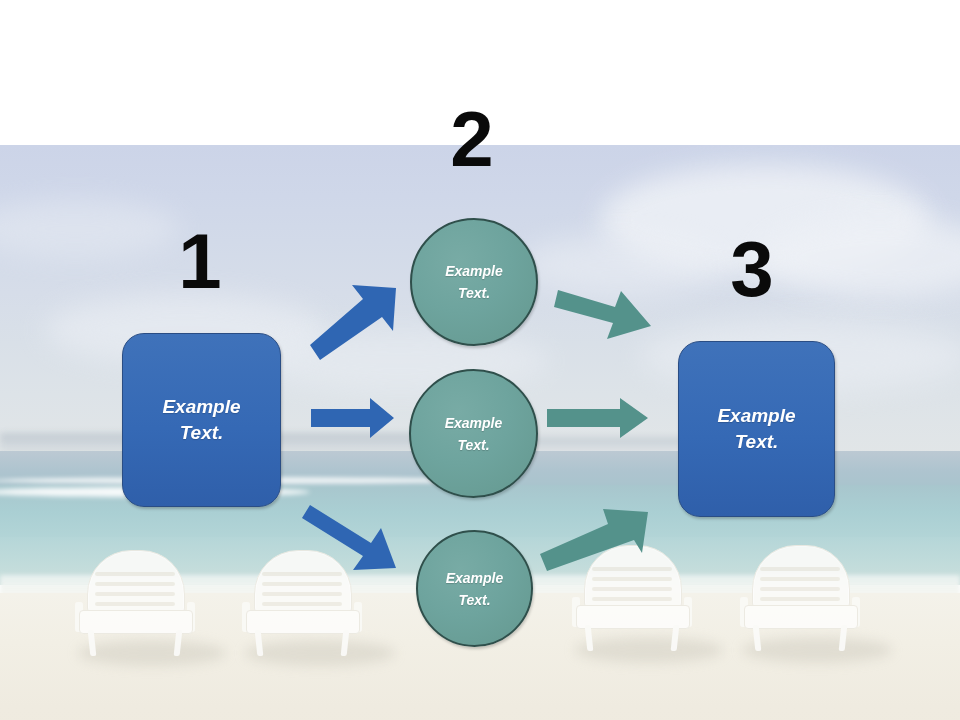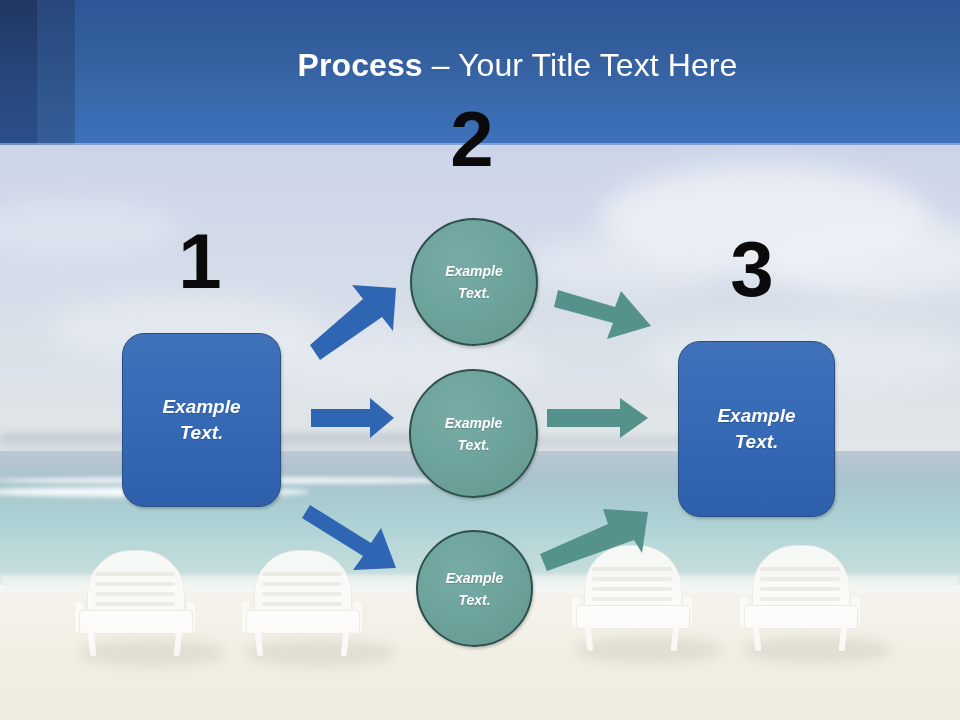--- a/index.html
+++ b/index.html
@@ -351,27 +351,20 @@
       <div class="slat" style="top:42px;"></div>
       <div class="slat" style="top:52px;"></div>
       <div class="armrest arml"></div>
       <div class="armrest armr"></div>
       <div class="seat"></div>
       <div class="leg legl"></div>
       <div class="leg legr"></div>
     </div>
   </div>
 
-  <div class="header">
-    <div class="header-main"></div>
-    <div class="header-band-mid"></div>
-    <div class="header-band-dark"></div>
-    <div class="header-underline"></div>
-    <div class="slide-title"><span class="strong">Process</span><span class="rest"> – Your Title Text Here</span></div>
-  </div>
 
   <svg class="arrow-svg" style="left:0;top:0;" width="960" height="720" viewBox="0 0 960 720">
 
     <g>
       <polygon points="310,345 363,299 352,285 396,288 393,331 382,317 320,360" fill="#2f66b3"></polygon>
     </g>
 
     <g>
       <polygon points="311,409 370,409 370,398 394,418 370,438 370,427 311,427" fill="#2f66b3"></polygon>
     </g>

